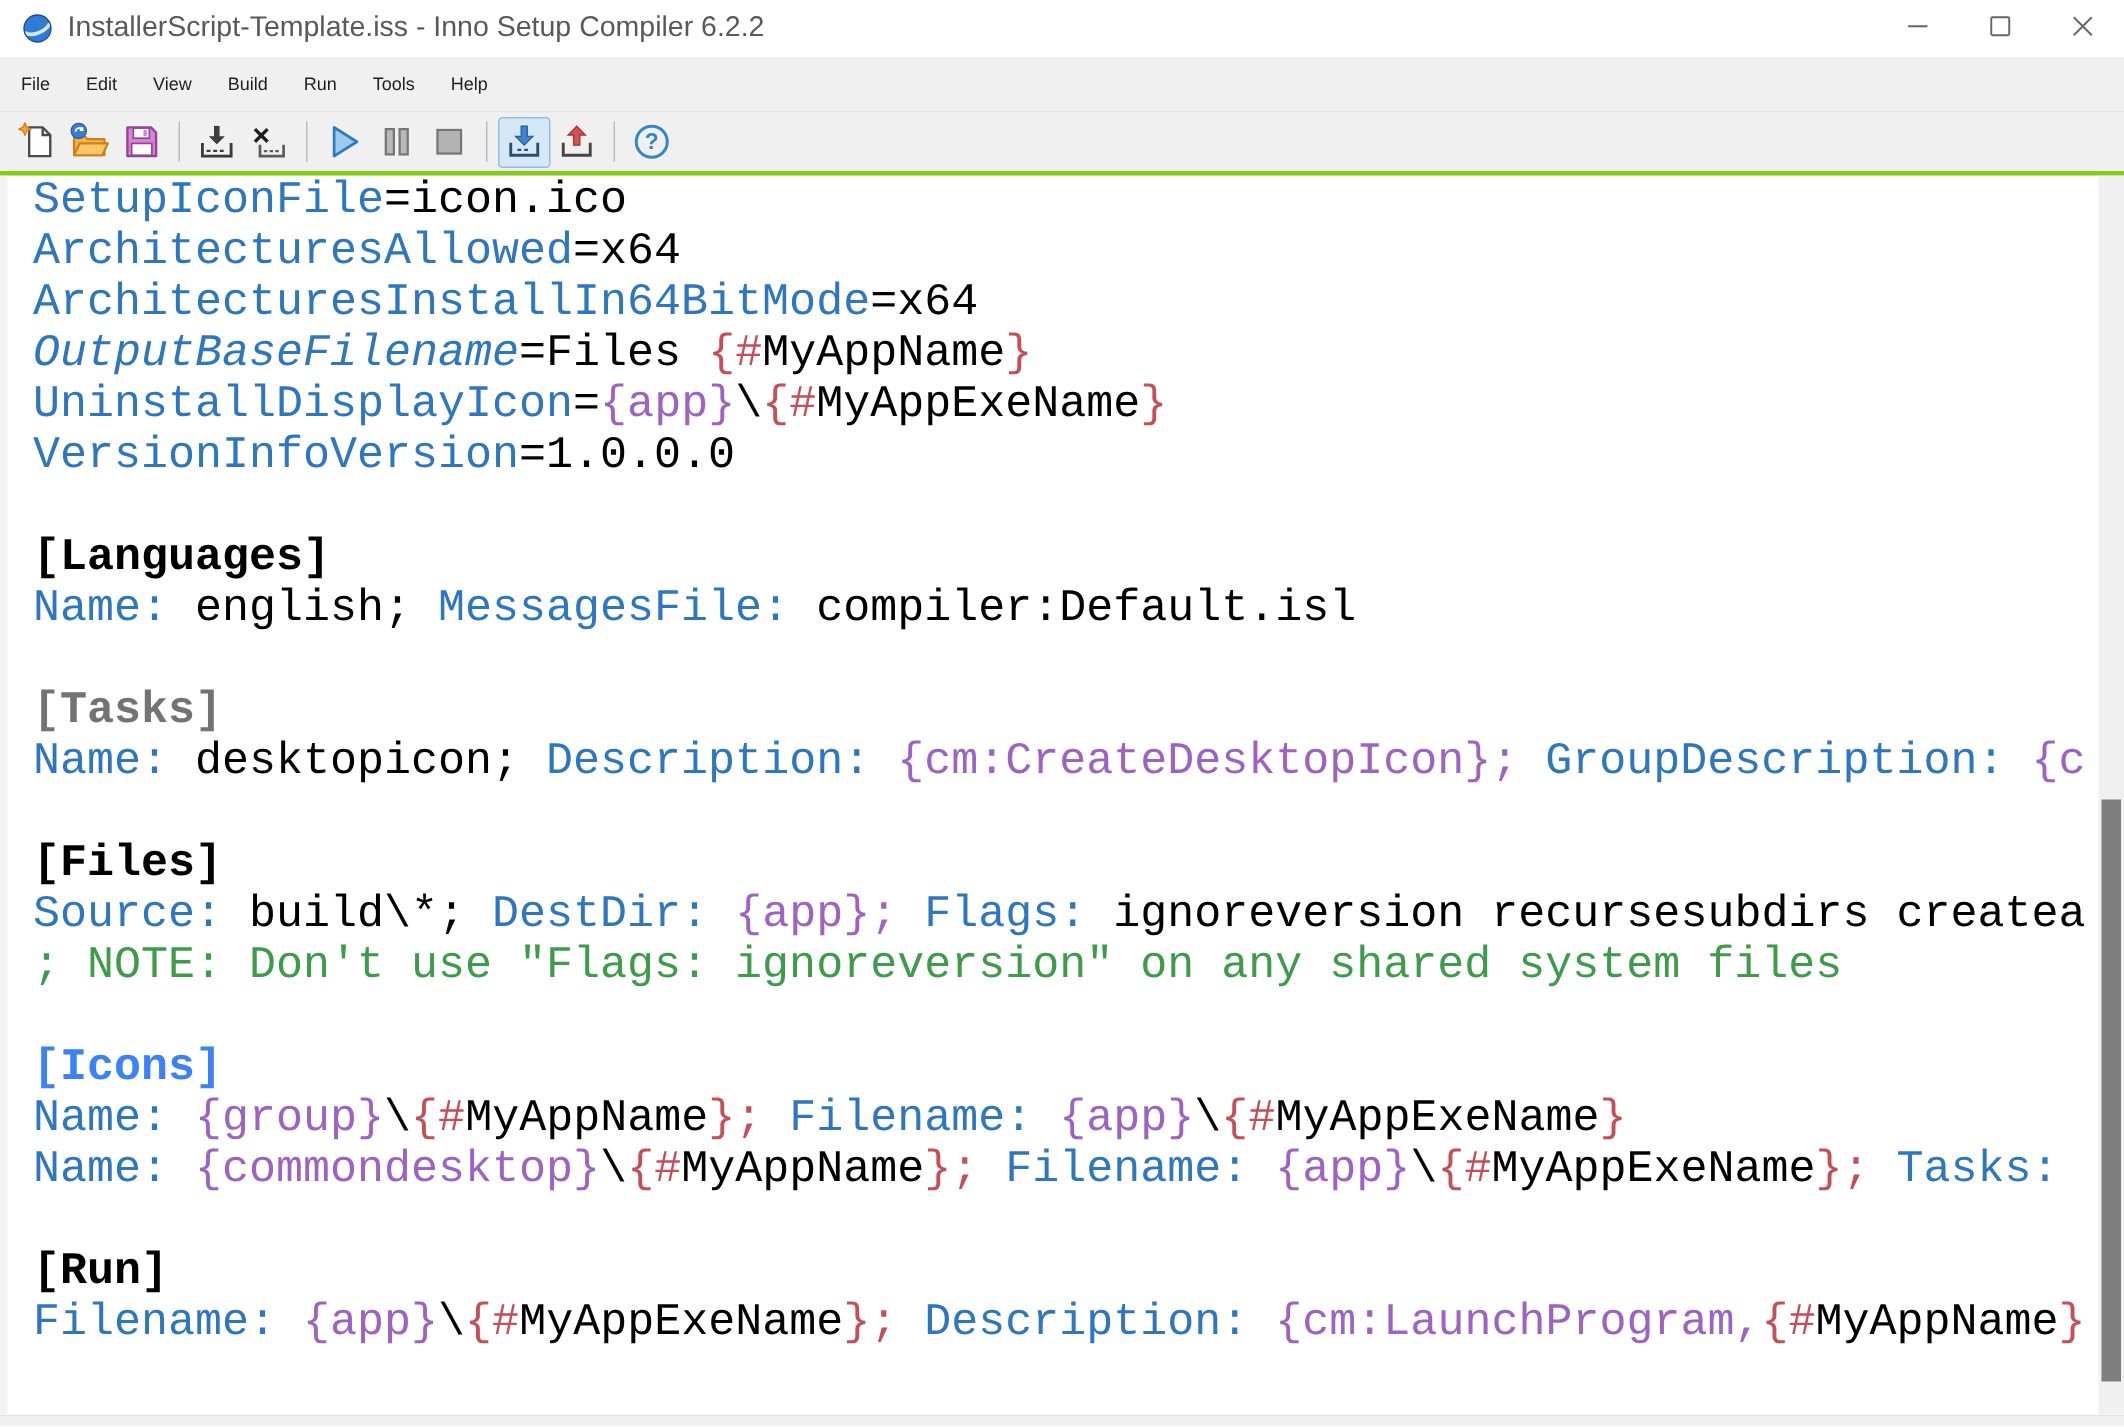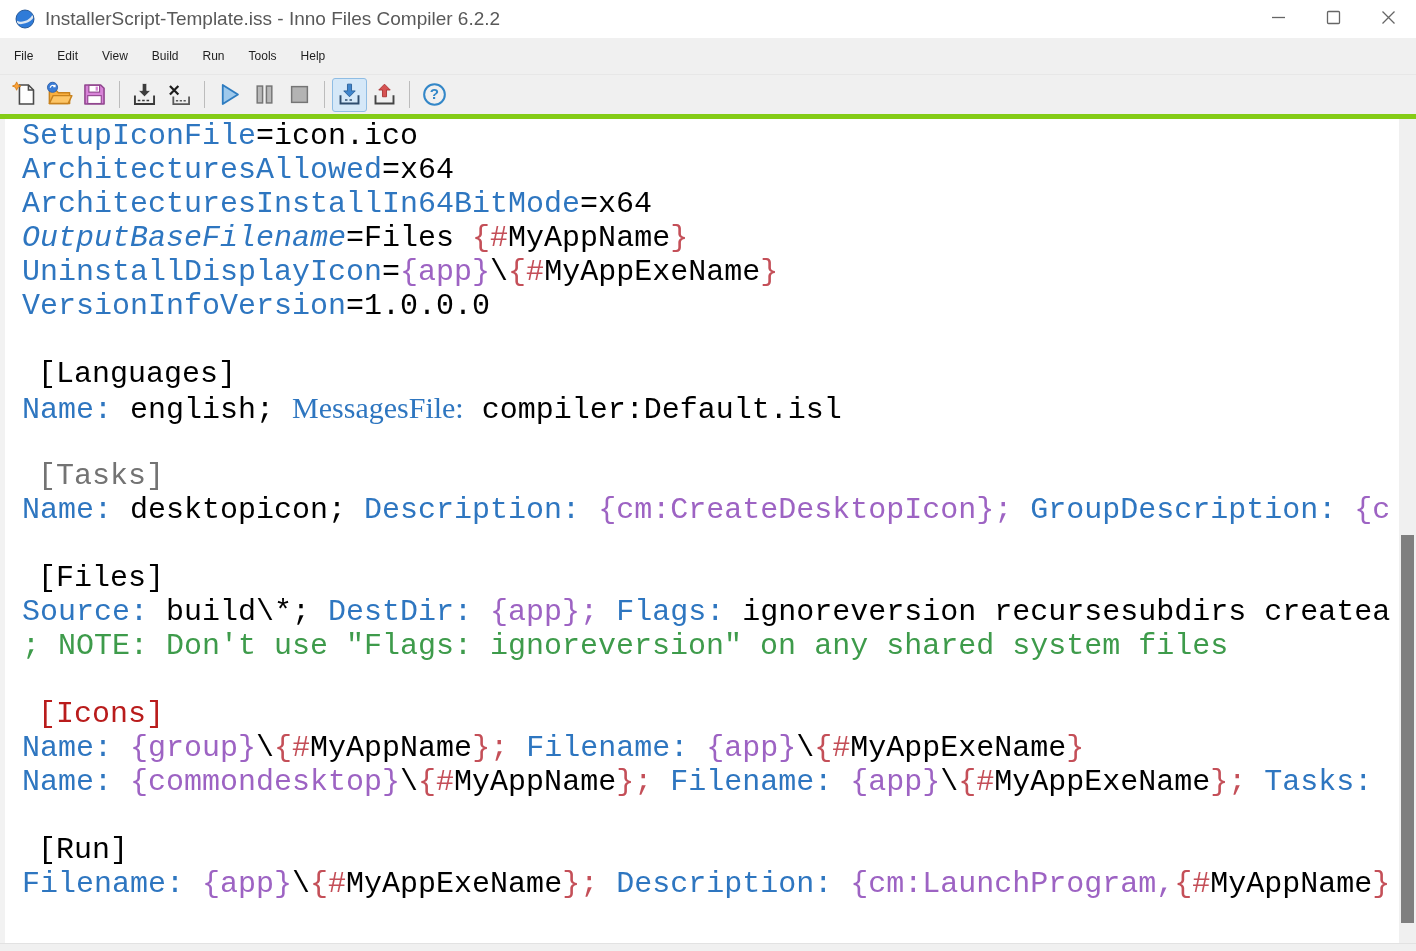--- a/index.html
+++ b/index.html
@@ -19,27 +19,27 @@
   .menu-item { padding:0 12px; font-size:12px; color:#1e1e1e; display:flex; align-items:center; }
 
   
   .toolbar { height:40px; background:#f0f0f0; border-top:1px solid #e7e7e7; display:flex; align-items:center; padding-left:7px; flex:0 0 auto; }
   .tb-btn { width:35px; height:34px; display:flex; align-items:center; justify-content:center; border:1px solid transparent; border-radius:3px; background:transparent; }
   .tb-btn svg { width:27px; height:27px; display:block; }
   .tb-btn.active { background:#d5e8f8; border-color:#8fbde4; }
   .tb-sep { width:1px; height:27px; background:#bcbcbc; margin:0 7px; flex:0 0 auto; }
 
   
-  .editor { position:relative; flex:1 1 auto; background:#ffffff; border-top:5px solid #84cc16; overflow:hidden; }
+  .editor { position:relative; flex:1 1 auto; background:#ffffff; border-top:3px solid #84cc16; overflow:hidden; }
   .editor-margin { position:absolute; left:0; top:0; bottom:0; width:5px; background:#f2f2f2; }
   .code { position:absolute; left:0; top:0; right:17px; bottom:0; overflow:hidden;
           padding-left:22px; font-family:"Liberation Mono", monospace;
           font-size:30px; line-height:34px; color:#000; }
   .code-line { height:34px; white-space:pre; }
-  .tok-section { font-weight:normal;margin-left:16px; }
+  .tok-section { font-weight:bold; }
 
   
   .vscroll { position:absolute; right:0; top:0; bottom:0; width:17px; background:#f0f0f0; }
   .vthumb { position:absolute; left:2px; width:13px; top:416px; height:388px; background:#7f7f7f; }
 
   
   .bottomstrip { height:8px; background:#f0f0f0; border-top:1px solid #e2e2e2; flex:0 0 auto; }
 </style>
 </head>
 <body>
@@ -47,21 +47,21 @@
 <div class="window">
 
   <div class="titlebar">
     <span class="app-icon">
       <svg viewBox="0 0 20 20" width="20" height="20">
         <circle cx="10" cy="10" r="9" fill="#2f7bd8"></circle>
         <path d="M1.6 12.7 C 5.5 15.5, 14.5 13.2, 18.2 6.8" stroke="#dce6f2" stroke-width="2.4" fill="none"></path>
         <circle cx="10" cy="10" r="9" fill="none" stroke="#1c4f90" stroke-width="0.9"></circle>
       </svg>
     </span>
-    <span class="title-text">InstallerScript-Template.iss - Inno Files Compiler 6.2.2</span>
+    <span class="title-text">InstallerScript-Template.iss - Inno Setup Compiler 6.2.2</span>
     <div class="win-controls" id="win-controls">
         <button class="win-btn">
           <span><svg width="15" height="15" viewBox="0 0 15 15">
               <path d="M1 7.5h13" stroke="#666" stroke-width="1.3"></path>
             </svg></span>
         </button>
         <button class="win-btn">
           <span><svg width="15" height="15" viewBox="0 0 15 15">
               <rect x="1.5" y="1.5" width="12" height="12" rx="1" fill="none" stroke="#666" stroke-width="1.3"></rect>
             </svg></span>
@@ -189,30 +189,30 @@
     <div class="editor-margin"></div>
     <div class="code" id="code">
         <div class="code-line"><span class="tok tok-key" style="color: rgb(46, 118, 192);">SetupIconFile</span><span class="tok tok-val" style="color: rgb(0, 0, 0);">=icon.ico</span></div>
         <div class="code-line"><span class="tok tok-key" style="color: rgb(46, 118, 192); font-family: Liberation Mono, monospace;">ArchitecturesAllowed</span><span class="tok tok-val" style="color: rgb(0, 0, 0);">=x64</span></div>
         <div class="code-line"><span class="tok tok-key" style="color: rgb(46, 118, 192);">ArchitecturesInstallIn64BitMode</span><span class="tok tok-val" style="color: rgb(0, 0, 0);">=x64</span></div>
         <div class="code-line"><span class="tok tok-key" style="color: rgb(46, 118, 192); font-style: italic;">OutputBaseFilename</span><span class="tok tok-val" style="color: rgb(0, 0, 0);">=Files </span><span class="tok tok-pre" style="color: rgb(196, 79, 88);">{#</span><span class="tok tok-val" style="color: rgb(0, 0, 0);">MyAppName</span><span class="tok tok-pre" style="color: rgb(196, 79, 88);">}</span></div>
         <div class="code-line"><span class="tok tok-key" style="color: rgb(46, 118, 192);">UninstallDisplayIcon</span><span class="tok tok-val" style="color: rgb(0, 0, 0);">=</span><span class="tok tok-const" style="color: rgb(157, 99, 195);">{app}</span><span class="tok tok-val" style="color: rgb(0, 0, 0);">\</span><span class="tok tok-pre" style="color: rgb(196, 79, 88);">{#</span><span class="tok tok-val" style="color: rgb(0, 0, 0);">MyAppExeName</span><span class="tok tok-pre" style="color: rgb(196, 79, 88);">}</span></div>
         <div class="code-line"><span class="tok tok-key" style="color: rgb(46, 118, 192);">VersionInfoVersion</span><span class="tok tok-val" style="color: rgb(0, 0, 0);">=1.0.0.0</span></div>
         <div class="code-line"></div>
         <div class="code-line"><span class="tok tok-section" style="color: rgb(0, 0, 0);">[Languages]</span></div>
-        <div class="code-line"><span class="tok tok-key" style="color: rgb(46, 118, 192);">Name:</span><span class="tok tok-val" style="color: rgb(0, 0, 0);"> english; </span><span class="tok tok-key" style="color: rgb(46, 118, 192); font-family: Liberation Serif, serif;">MessagesFile:</span><span class="tok tok-val" style="color: rgb(0, 0, 0);"> compiler:Default.isl</span></div>
+        <div class="code-line"><span class="tok tok-key" style="color: rgb(46, 118, 192);">Name:</span><span class="tok tok-val" style="color: rgb(0, 0, 0);"> english; </span><span class="tok tok-key" style="color: rgb(46, 118, 192);">MessagesFile:</span><span class="tok tok-val" style="color: rgb(0, 0, 0);"> compiler:Default.isl</span></div>
         <div class="code-line"></div>
         <div class="code-line"><span class="tok tok-section" style="color: #737373;">[Tasks]</span></div>
         <div class="code-line"><span class="tok tok-key" style="color: rgb(46, 118, 192);">Name:</span><span class="tok tok-val" style="color: rgb(0, 0, 0);"> desktopicon; </span><span class="tok tok-key" style="color: rgb(46, 118, 192);">Description:</span><span class="tok tok-val" style="color: rgb(0, 0, 0);"> </span><span class="tok tok-const" style="color: rgb(157, 99, 195);">{cm:CreateDesktopIcon};</span><span class="tok tok-val" style="color: rgb(0, 0, 0);"> </span><span class="tok tok-key" style="color: rgb(46, 118, 192);">GroupDescription:</span><span class="tok tok-val" style="color: rgb(0, 0, 0);"> </span><span class="tok tok-const" style="color: rgb(157, 99, 195);">{c</span></div>
         <div class="code-line"></div>
         <div class="code-line"><span class="tok tok-section" style="color: rgb(0, 0, 0);">[Files]</span></div>
         <div class="code-line"><span class="tok tok-key" style="color: rgb(46, 118, 192);">Source:</span><span class="tok tok-val" style="color: rgb(0, 0, 0);"> build\*; </span><span class="tok tok-key" style="color: rgb(46, 118, 192);">DestDir:</span><span class="tok tok-val" style="color: rgb(0, 0, 0);"> </span><span class="tok tok-const" style="color: rgb(157, 99, 195);">{app};</span><span class="tok tok-val" style="color: rgb(0, 0, 0);"> </span><span class="tok tok-key" style="color: rgb(46, 118, 192);">Flags:</span><span class="tok tok-val" style="color: rgb(0, 0, 0);"> ignoreversion recursesubdirs createa</span></div>
         <div class="code-line"><span class="tok tok-comment" style="color: rgb(62, 155, 75);">; NOTE: Don't use "Flags: ignoreversion" on any shared system files</span></div>
         <div class="code-line"></div>
-        <div class="code-line"><span class="tok tok-section" style="color: #b91c1c;">[Icons]</span></div>
+        <div class="code-line"><span class="tok tok-section" style="color: #3b82f6;">[Icons]</span></div>
         <div class="code-line"><span class="tok tok-key" style="color: rgb(46, 118, 192);">Name:</span><span class="tok tok-val" style="color: rgb(0, 0, 0);"> </span><span class="tok tok-const" style="color: rgb(157, 99, 195);">{group}</span><span class="tok tok-val" style="color: rgb(0, 0, 0);">\</span><span class="tok tok-pre" style="color: rgb(196, 79, 88);">{#</span><span class="tok tok-val" style="color: rgb(0, 0, 0);">MyAppName</span><span class="tok tok-pre" style="color: rgb(196, 79, 88);">};</span><span class="tok tok-val" style="color: rgb(0, 0, 0);"> </span><span class="tok tok-key" style="color: rgb(46, 118, 192);">Filename:</span><span class="tok tok-val" style="color: rgb(0, 0, 0);"> </span><span class="tok tok-const" style="color: rgb(157, 99, 195);">{app}</span><span class="tok tok-val" style="color: rgb(0, 0, 0);">\</span><span class="tok tok-pre" style="color: rgb(196, 79, 88);">{#</span><span class="tok tok-val" style="color: rgb(0, 0, 0);">MyAppExeName</span><span class="tok tok-pre" style="color: rgb(196, 79, 88);">}</span></div>
         <div class="code-line"><span class="tok tok-key" style="color: rgb(46, 118, 192);">Name:</span><span class="tok tok-val" style="color: rgb(0, 0, 0);"> </span><span class="tok tok-const" style="color: rgb(157, 99, 195);">{commondesktop}</span><span class="tok tok-val" style="color: rgb(0, 0, 0);">\</span><span class="tok tok-pre" style="color: rgb(196, 79, 88);">{#</span><span class="tok tok-val" style="color: rgb(0, 0, 0);">MyAppName</span><span class="tok tok-pre" style="color: rgb(196, 79, 88);">};</span><span class="tok tok-val" style="color: rgb(0, 0, 0);"> </span><span class="tok tok-key" style="color: rgb(46, 118, 192);">Filename:</span><span class="tok tok-val" style="color: rgb(0, 0, 0);"> </span><span class="tok tok-const" style="color: rgb(157, 99, 195);">{app}</span><span class="tok tok-val" style="color: rgb(0, 0, 0);">\</span><span class="tok tok-pre" style="color: rgb(196, 79, 88);">{#</span><span class="tok tok-val" style="color: rgb(0, 0, 0);">MyAppExeName</span><span class="tok tok-pre" style="color: rgb(196, 79, 88);">};</span><span class="tok tok-val" style="color: rgb(0, 0, 0);"> </span><span class="tok tok-key" style="color: rgb(46, 118, 192);">Tasks:</span></div>
         <div class="code-line"></div>
         <div class="code-line"><span class="tok tok-section" style="color: rgb(0, 0, 0);">[Run]</span></div>
         <div class="code-line"><span class="tok tok-key" style="color: rgb(46, 118, 192);">Filename:</span><span class="tok tok-val" style="color: rgb(0, 0, 0);"> </span><span class="tok tok-const" style="color: rgb(157, 99, 195);">{app}</span><span class="tok tok-val" style="color: rgb(0, 0, 0);">\</span><span class="tok tok-pre" style="color: rgb(196, 79, 88);">{#</span><span class="tok tok-val" style="color: rgb(0, 0, 0);">MyAppExeName</span><span class="tok tok-pre" style="color: rgb(196, 79, 88);">};</span><span class="tok tok-val" style="color: rgb(0, 0, 0);"> </span><span class="tok tok-key" style="color: rgb(46, 118, 192);">Description:</span><span class="tok tok-val" style="color: rgb(0, 0, 0);"> </span><span class="tok tok-const" style="color: rgb(157, 99, 195);">{cm:LaunchProgram,</span><span class="tok tok-pre" style="color: rgb(196, 79, 88);">{#</span><span class="tok tok-val" style="color: rgb(0, 0, 0);">MyAppName</span><span class="tok tok-pre" style="color: rgb(196, 79, 88);">}</span></div>
       </div>
     <div class="vscroll" id="vscroll" style="background: rgb(240, 240, 240);">
       <div class="vthumb" id="vthumb" style="background: rgb(127, 127, 127);"></div>
     </div>
   </div>

